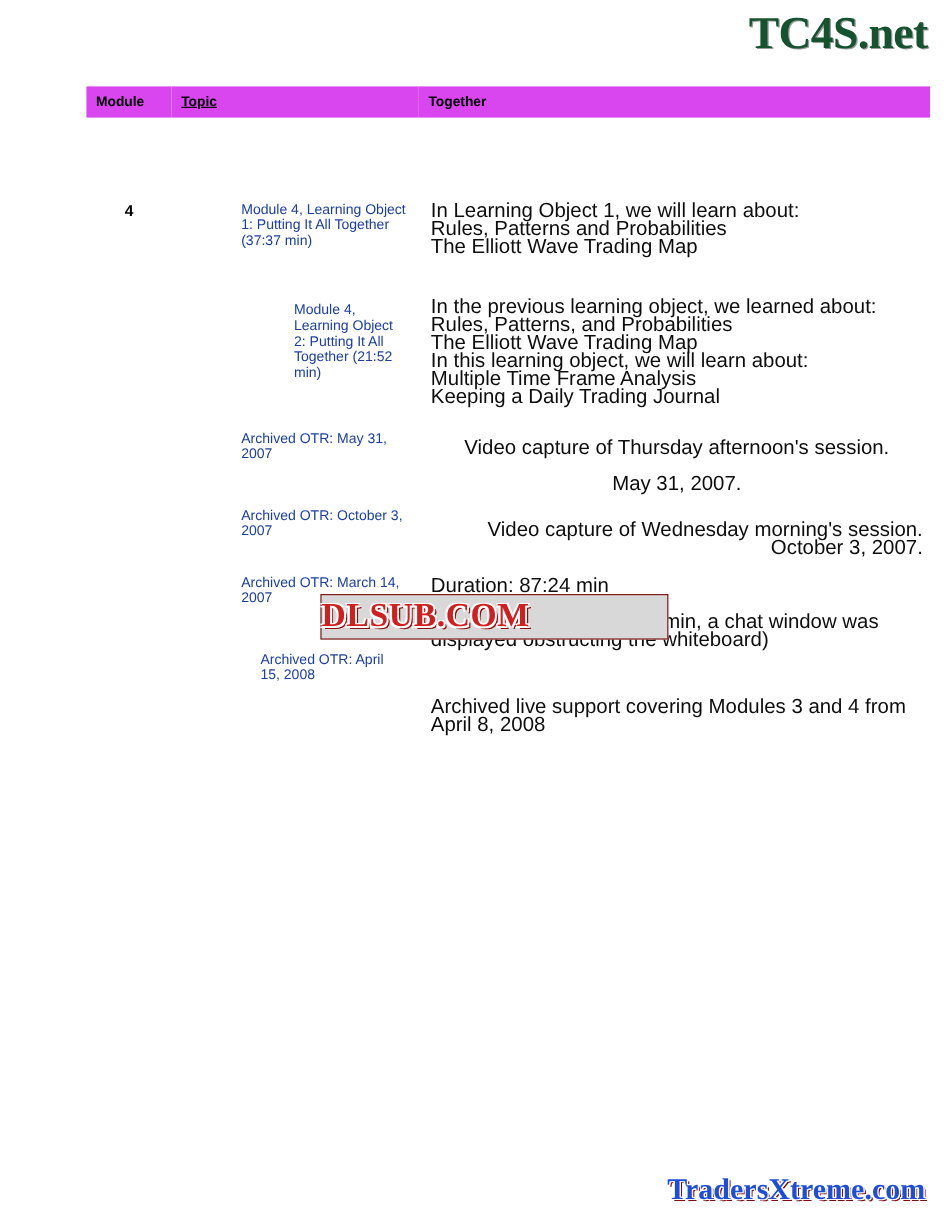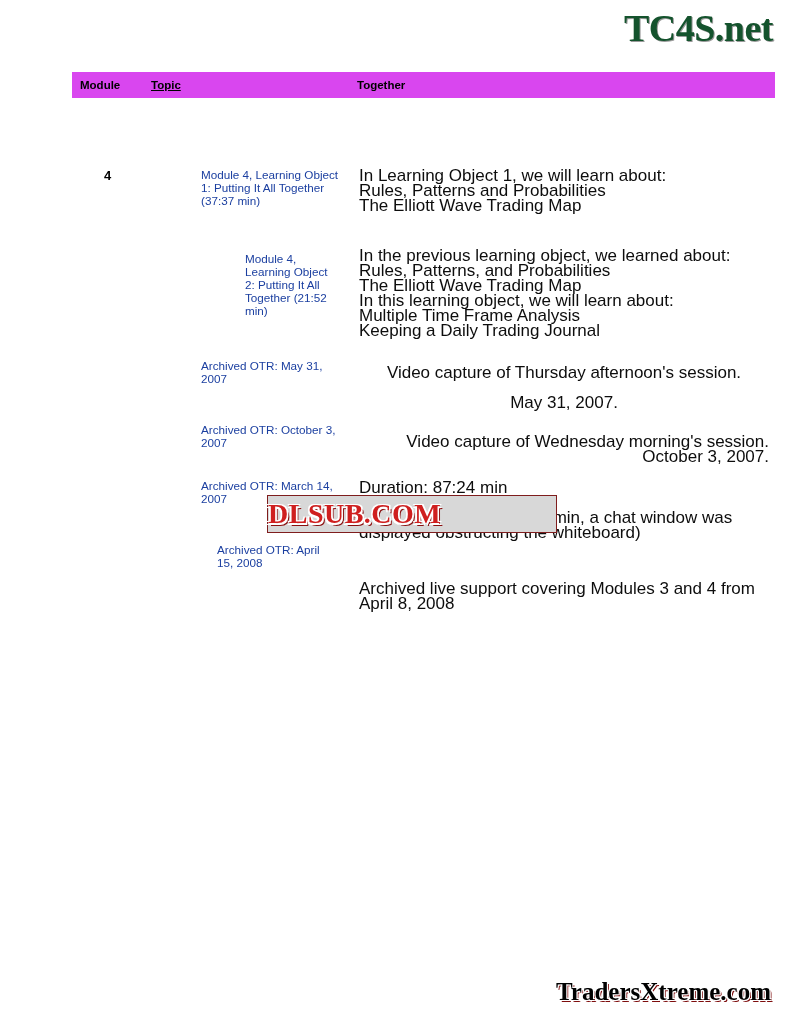--- a/index.html
+++ b/index.html
@@ -143,21 +143,21 @@
   }
 
   
   .brand-bottom {
     position: absolute;
     bottom: 18px;
     right: 20px;
     font-family: "Liberation Serif", serif;
     font-size: 25px;
     font-weight: bold;
-    color: #000000;
+    color: #1d4ed8;
     text-shadow:
       -1px -1px 0 #ffffff,
        1px -1px 0 #ffffff,
       -1px  1px 0 #ffffff,
        1px  1px 0 #ffffff,
        2px  2px 0 #7e0d0d;
   }
 </style>
 </head>
 <body>

